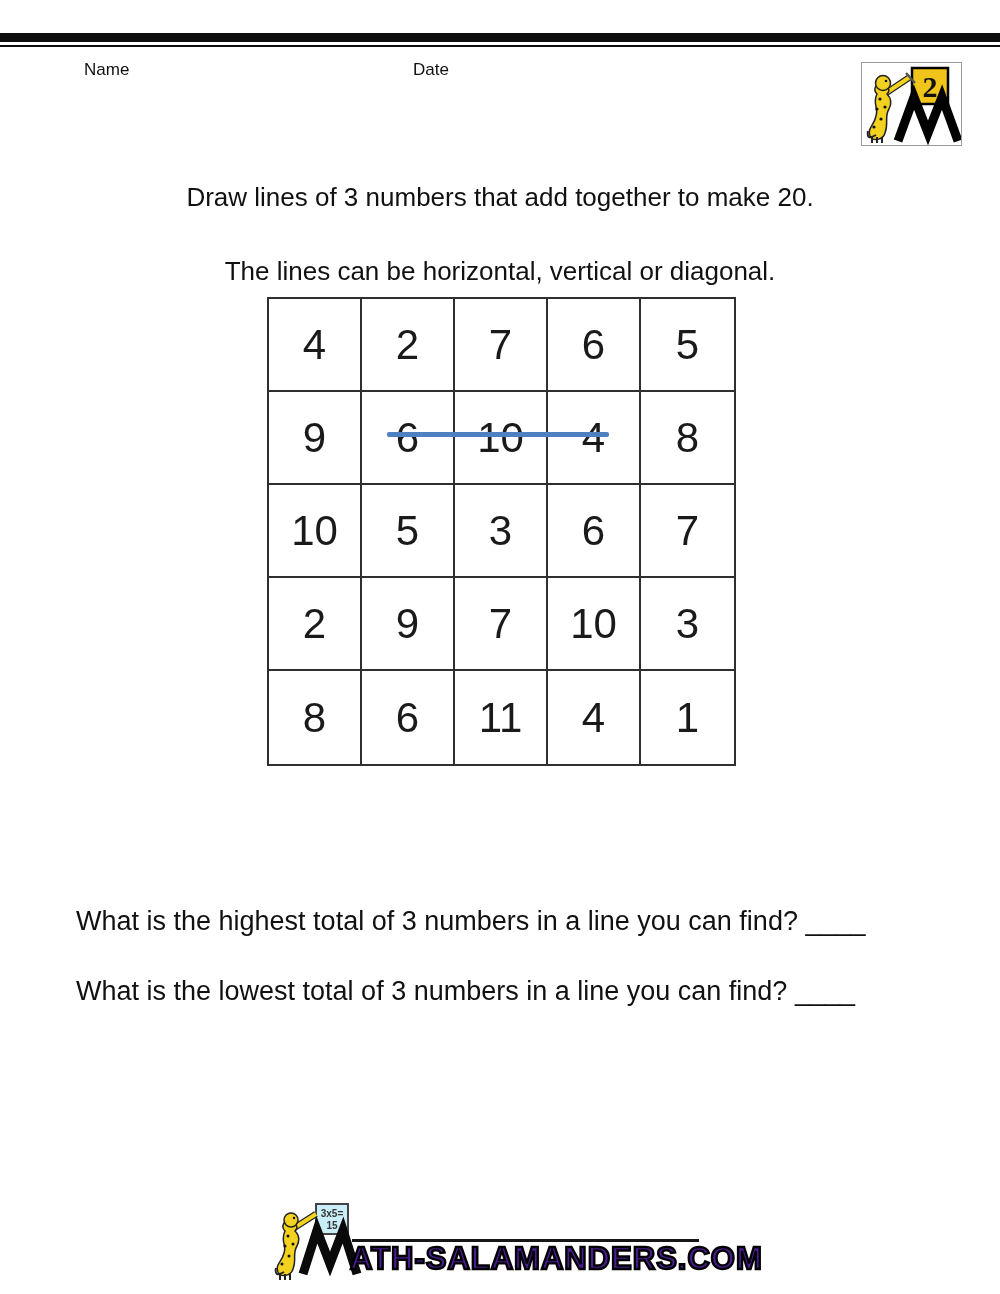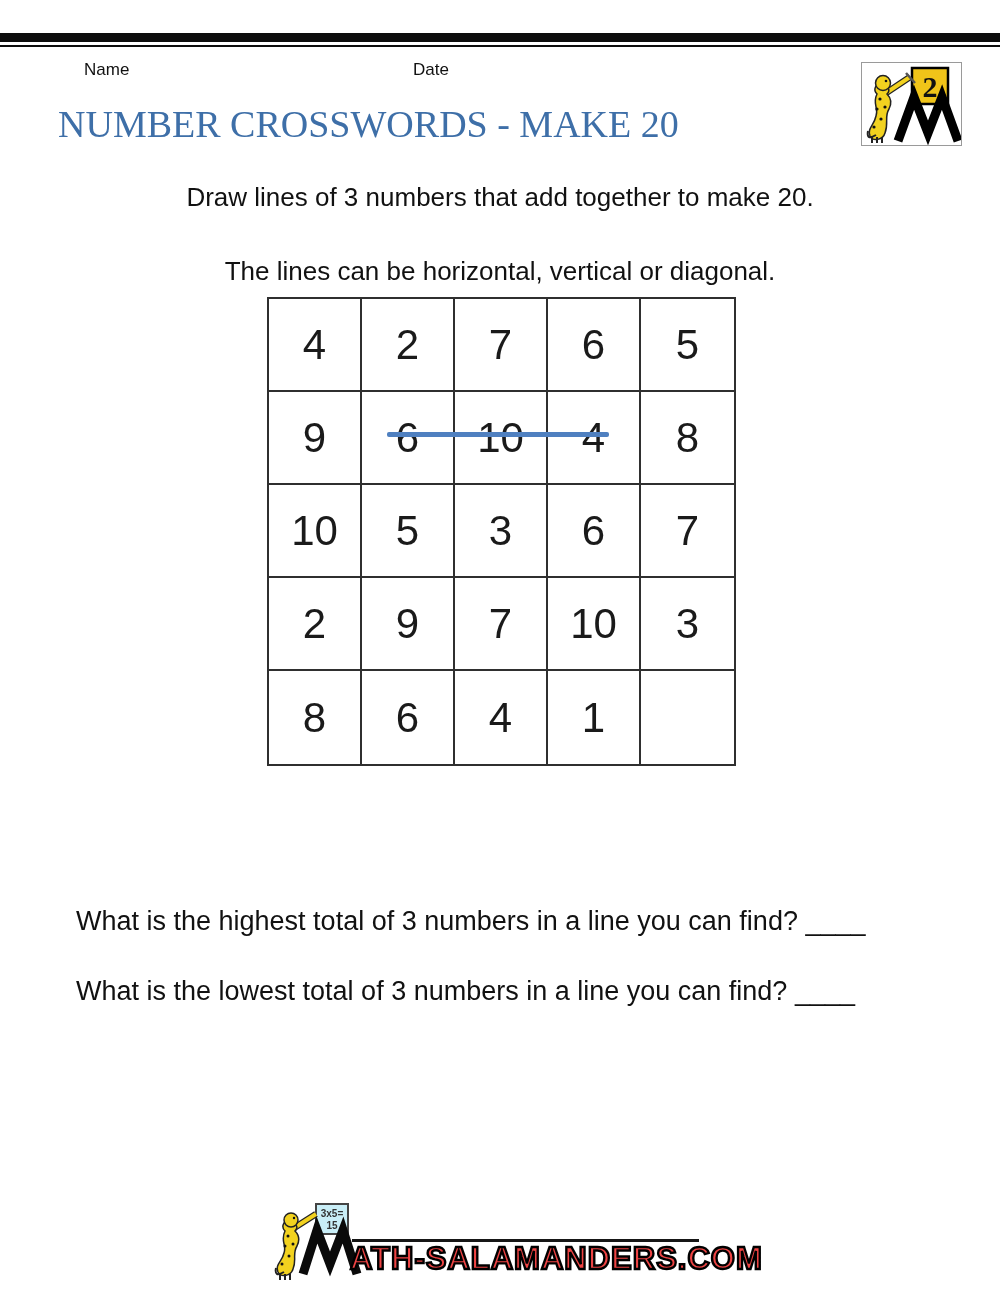--- a/index.html
+++ b/index.html
@@ -54,21 +54,21 @@
   .footer{position:absolute;left:270px;top:1198px;width:470px;height:90px;}
   .footer-svg{position:absolute;left:0;top:0;}
   .grade-text{
     position:absolute;left:82px;top:16px;width:345px;text-align:center;
     font-size:15px;font-weight:bold;letter-spacing:8px;color:#161616;white-space:nowrap;
   }
   .footer-rule{position:absolute;left:82px;top:41px;width:347px;height:3px;background:#161616;}
   .site-text{
     position:absolute;left:80px;top:45px;
     font-size:31px;font-weight:800;letter-spacing:1px;line-height:1;
-    color:#ef4444;-webkit-text-stroke:2.4px #000;white-space:nowrap;
+    color:#4c1d95;-webkit-text-stroke:2.4px #000;white-space:nowrap;
   }
 </style>
 </head>
 <body>
 
 <div class="page">
 
   <div class="rule-thick"></div>
   <div class="rule-thin"></div>
 
@@ -94,21 +94,20 @@
         <path d="M10 74 L10 80 M15 74 L15 80 M20 74 L20 80" stroke="#222" stroke-width="2"></path>
         <circle cx="18" cy="36" r="1.6" fill="#111"></circle>
           <circle cx="15" cy="46" r="1.6" fill="#111"></circle>
         <circle cx="19" cy="56" r="1.6" fill="#111"></circle>
           <circle cx="12" cy="64" r="1.6" fill="#111"></circle>
         <circle cx="23" cy="44" r="1.6" fill="#111"></circle>
       </g>
     </svg>
   </div>
 
-  <div class="page-title" style="color: rgb(62, 111, 168);">NUMBER CROSSWORDS - MAKE 20</div>
 
   <div class="center-line inst-1">Draw lines of 3 numbers that add together to make 20.</div>
   <div class="center-line inst-2">The lines can be horizontal, vertical or diagonal.</div>
 
   <div class="grid">
       <div class="cell">4</div>
       <div class="cell">2</div>
       <div class="cell">7</div>
       <div class="cell">6</div>
       <div class="cell">5</div>
@@ -122,20 +121,21 @@
       <div class="cell">3</div>
       <div class="cell">6</div>
       <div class="cell">7</div>
       <div class="cell">2</div>
       <div class="cell">9</div>
       <div class="cell">7</div>
       <div class="cell">10</div>
       <div class="cell">3</div>
       <div class="cell">8</div>
       <div class="cell">6</div>
+      <div class="cell">11</div>
       <div class="cell">4</div>
       <div class="cell">1</div>
     </div>
   <div class="strike-line" style="background: rgb(79, 128, 192);"></div>
 
 
   <div class="question q1">What is the highest total of 3 numbers in a line you can find? ____</div>
   <div class="question q2">What is the lowest total of 3 numbers in a line you can find? ____</div>
 
   <div class="footer">

